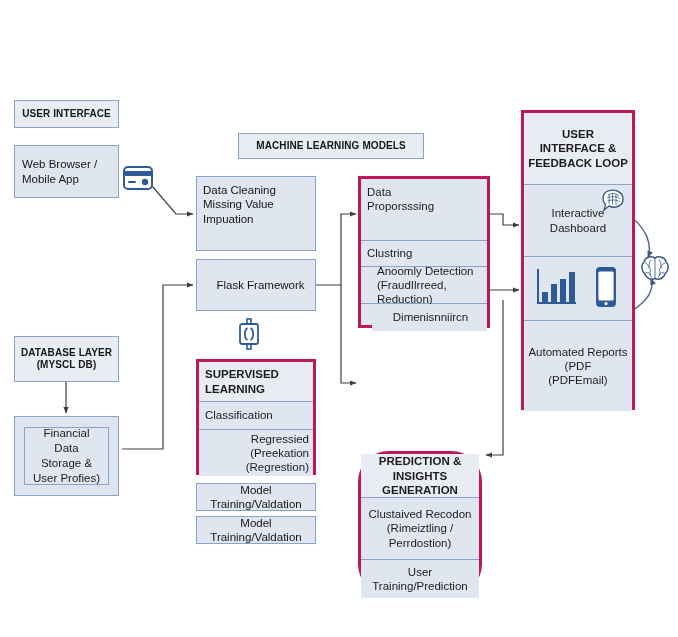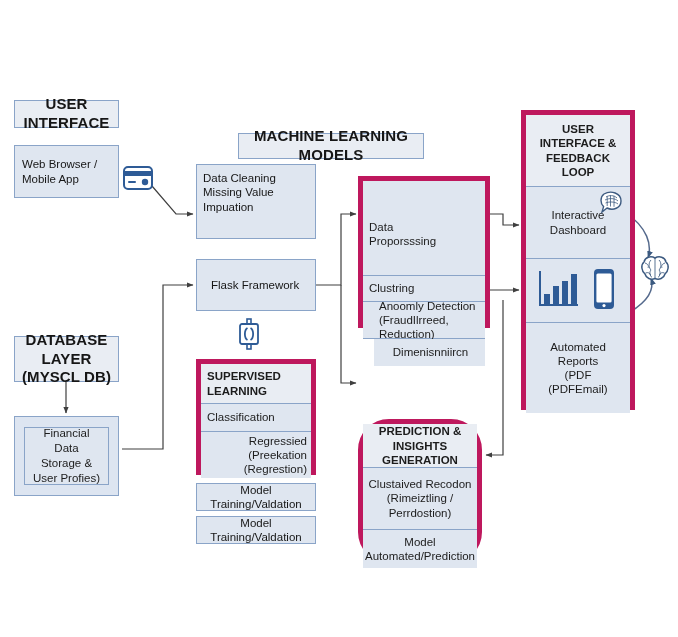--- a/index.html
+++ b/index.html
@@ -20,28 +20,28 @@
     display:flex;align-items:center;justify-content:center;
     text-align:center;
     font-size:11.5px;
     line-height:1.25;
     color:#161616;
   }
   .hdr{
     background:#e9edf3;
     font-weight:bold;
     letter-spacing:.1px;
-    font-size:15px;
+    font-size:10px;
   }
   .lbl{padding:3px 5px;white-space:pre-line;}
 
   
   .stack{
     position:absolute;
-    border:5px solid #be185d;
+    border:3px solid #be185d;
     box-sizing:border-box;
     background:#dfe6f0;
     display:flex;flex-direction:column;
   }
   .stack .row{
     flex:0 0 auto;
     box-sizing:border-box;
     display:flex;align-items:center;justify-content:center;
     text-align:center;
     border-bottom:1px solid #8aa4c8;
@@ -140,27 +140,27 @@
   <div class="innerbox" style="left:24px;top:427px;width:85px;height:58px;">
     <span class="lbl">Financial Data
 Storage &amp;
 User Profies)</span>
   </div>
 
   <div class="box hdr" style="left:238px;top:133px;width:186px;height:26px;">
     <span class="lbl">MACHINE LEARNING MODELS</span>
   </div>
 
-  <div class="box" style="left:196px;top:164px;width:120px;height:75px;">
+  <div class="box" style="left:196px;top:176px;width:120px;height:75px;">
     <span class="lbl" style="text-align:left;width:100%;padding-left:6px;align-self:flex-start;padding-top:6px;">Data Cleaning
 Missing Value Impuation</span>
   </div>
 
   <div class="box" style="left:196px;top:259px;width:120px;height:52px;">
-    <span class="lbl" style="text-align:left;width:100%;padding-left:14px;">Flask Framework</span>
+    <span class="lbl" style="text-align:center;width:100%;padding-left:14px;">Flask Framework</span>
   </div>
 
   <div class="icon iconwrap" style="left:236px;top:318px;width:26px;height:32px;">
     <svg width="26" height="32" viewBox="0 0 26 32">
       <rect x="11" y="1" width="4" height="5" fill="none" stroke="#2e5b96" stroke-width="1.6"></rect>
       <rect x="11" y="26" width="4" height="5" fill="none" stroke="#2e5b96" stroke-width="1.6"></rect>
       <rect x="4" y="6" width="18" height="20" rx="2" fill="none" stroke="#2e5b96" stroke-width="1.8"></rect>
       <path d="M11.5,10 C8,12 8,20 11.5,22" fill="none" stroke="#2e5b96" stroke-width="1.8"></path>
       <path d="M14.5,10 C18,12 18,20 14.5,22" fill="none" stroke="#2e5b96" stroke-width="1.8"></path>
     </svg>
@@ -182,48 +182,48 @@
 
   <div class="box" style="left:196px;top:483px;width:120px;height:28px;">
     <span class="lbl">Model Training/Valdation</span>
   </div>
 
   <div class="box" style="left:196px;top:516px;width:120px;height:28px;">
     <span class="lbl">Model Training/Valdation</span>
   </div>
 
   <div class="stack" style="left:358px;top:176px;width:132px;height:152px;">
-    <div class="row body" style="height:62px;justify-content:flex-start;align-items:flex-start;padding:6px;text-align:left;margin-top:33px;">
+    <div class="row body" style="height:62px;justify-content:flex-start;align-items:flex-start;padding:6px;text-align:left;">
       <span>Data
 Proporsssing</span>
     </div>
     <div class="row body" style="height:26px;justify-content:flex-start;padding-left:6px;text-align:left;">
       <span>Clustring</span>
     </div>
     <div class="row body" style="height:37px;justify-content:flex-start;padding-left:16px;text-align:left;">
       <span>Anoomly Detection
 (FraudIlrreed, Reduction)</span>
     </div>
     <div class="row body" style="height:27px;justify-content:center;padding-left:6px;text-align:left;margin-left:11px;">
       <span>Dimenisnniircn</span>
     </div>
   </div>
 
 
-  <div class="stack" style="left:358px;top:419px;width:124px;height:144px;border-radius:31px;">
+  <div class="stack" style="left:358px;top:451px;width:124px;height:144px;border-radius:31px;">
     <div class="row head" style="height:44px;">
       <span>PREDICTION &amp;
 INSIGHTS GENERATION</span>
     </div>
     <div class="row body" style="height:62px;">
       <span>Clustaived Recodon
 (Rimeiztling / Perrdostion)</span>
     </div>
     <div class="row body" style="height:38px;">
-      <span>Model Automated/Prediction</span>
+      <span>User Training/Prediction</span>
     </div>
   </div>
 
   <div class="stack" style="left:521px;top:110px;width:114px;height:300px;">
     <div class="row head" style="height:72px;">
       <span>USER INTERFACE &amp;
 FEEDBACK LOOP</span>
     </div>
     <div class="row body" style="height:72px;position:relative;">
       <span>Interactive

